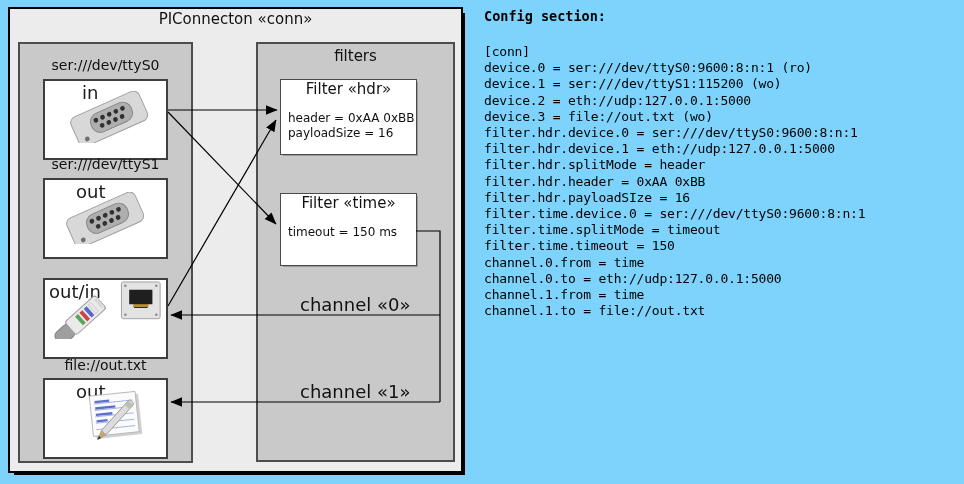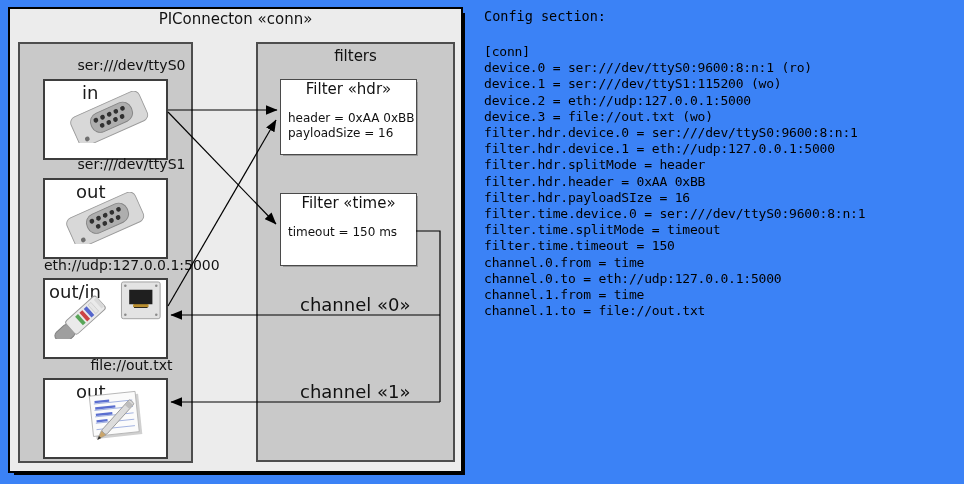--- a/index.html
+++ b/index.html
@@ -1,54 +1,54 @@
 <!DOCTYPE html>
 <html><head>
 <meta charset="utf-8">
 <style>
   * { box-sizing: border-box; margin: 0; padding: 0; }
   body { background: #fff; font-family: "DejaVu Sans", sans-serif; }
-  .stage { position: relative; width: 964px; height: 484px; background: #3b82f6; overflow: hidden; }
+  .stage { position: relative; width: 964px; height: 484px; background: #7dd3fc; overflow: hidden; }
   .abs { position: absolute; }
 
   
   .outer-box { left: 8px; top: 7px; width: 455px; height: 466px;
     background: #ececec; border: 2px solid #000;
     box-shadow: 4px 4px 0 -2px #000; }
   .diagram-title { left: 8px; top: 10px; width: 455px; text-align: center;
     font-size: 15px; color: #111; }
 
   
   .panel { background: #c9c9c9; border: 2px solid #4d4d4d; }
   .devices-panel { left: 18px; top: 42px; width: 175px; height: 421px; }
   .filters-panel { left: 256px; top: 42px; width: 199px; height: 420px; }
   .filters-title { left: 256px; top: 47px; width: 199px; text-align: center;
     font-size: 15px; color: #111; }
 
   
-  .dev-label { left: 18px; width: 175px; text-align: center; font-size: 14px; color: #111; white-space: nowrap; margin-left: 26px; }
+  .dev-label { left: 18px; width: 175px; text-align: center; font-size: 14px; color: #111; white-space: nowrap; }
   .dev-box { left: 43px; width: 125px; height: 81px; background: #fff;
     border: 2px solid #3e3e3e; overflow: hidden; }
   .io-label { position: absolute; top: 1px; font-size: 18px; color: #1a1a1a; }
 
   
   .filter-box { left: 280px; width: 137px; background: #fff;
     border: 1.5px solid #4a4a4a; box-shadow: 2px 2px 0 -1px #999; }
   .filter-title { width: 100%; text-align: center; font-size: 15px; color: #111; }
   .filter-params { position: absolute; left: 7px; top: 31px; font-size: 12px;
     line-height: 15px; color: #111; white-space: pre; }
 
   .channel-label { left: 300px; width: 116px; font-size: 18px; color: #111; }
 
   
   svg.wires { left: 0; top: 0; pointer-events: none; }
 
   
   .config-heading { left: 484px; top: 8px; font-family: "DejaVu Sans Mono", monospace;
-    font-size: 13.5px; font-weight: normal; color: #000; }
+    font-size: 13.5px; font-weight: bold; color: #000; }
   .config-pre { left: 484px; top: 44px; font-family: "DejaVu Sans Mono", monospace;
     font-size: 13px; line-height: 16.2px; color: #000; white-space: pre; letter-spacing: -0.2px; }
 </style>
 </head>
 <body>
 
 <div class="stage">
 
   <div class="abs outer-box"></div>
   <div class="abs diagram-title">PIConnecton «conn»</div>
@@ -92,21 +92,20 @@
         <circle cx="73" cy="26" r="2.6" fill="#303030"></circle>
         <circle cx="45" cy="34" r="2.6" fill="#303030"></circle>
           <circle cx="53" cy="34" r="2.6" fill="#303030"></circle>
         <circle cx="61" cy="34" r="2.6" fill="#303030"></circle>
           <circle cx="69" cy="34" r="2.6" fill="#303030"></circle>
         <circle cx="24" cy="41" r="2.6" fill="#6f6f6f"></circle>
       </g>
     </svg>
   </div>
 
-  <div class="abs dev-label" style="top:257px">eth://udp:127.0.0.1:5000</div>
   <div class="abs dev-label" style="top:357px">file://out.txt</div>
 
   <div class="abs dev-box" style="top:278px">
     <span class="io-label" style="left:4px">out/in</span>
     <svg class="abs" style="left:2px;top:1px" width="118" height="58" viewBox="0 0 120 60">
       <rect x="76" y="1" width="40" height="38" rx="2" fill="#e3e3e3" stroke="#a0a0a0"></rect>
       <circle cx="80" cy="5" r="1.3" fill="#8a8a8a"></circle>
         <circle cx="112" cy="5" r="1.3" fill="#8a8a8a"></circle>
       <circle cx="80" cy="35" r="1.3" fill="#8a8a8a"></circle>
         <circle cx="112" cy="35" r="1.3" fill="#8a8a8a"></circle>

